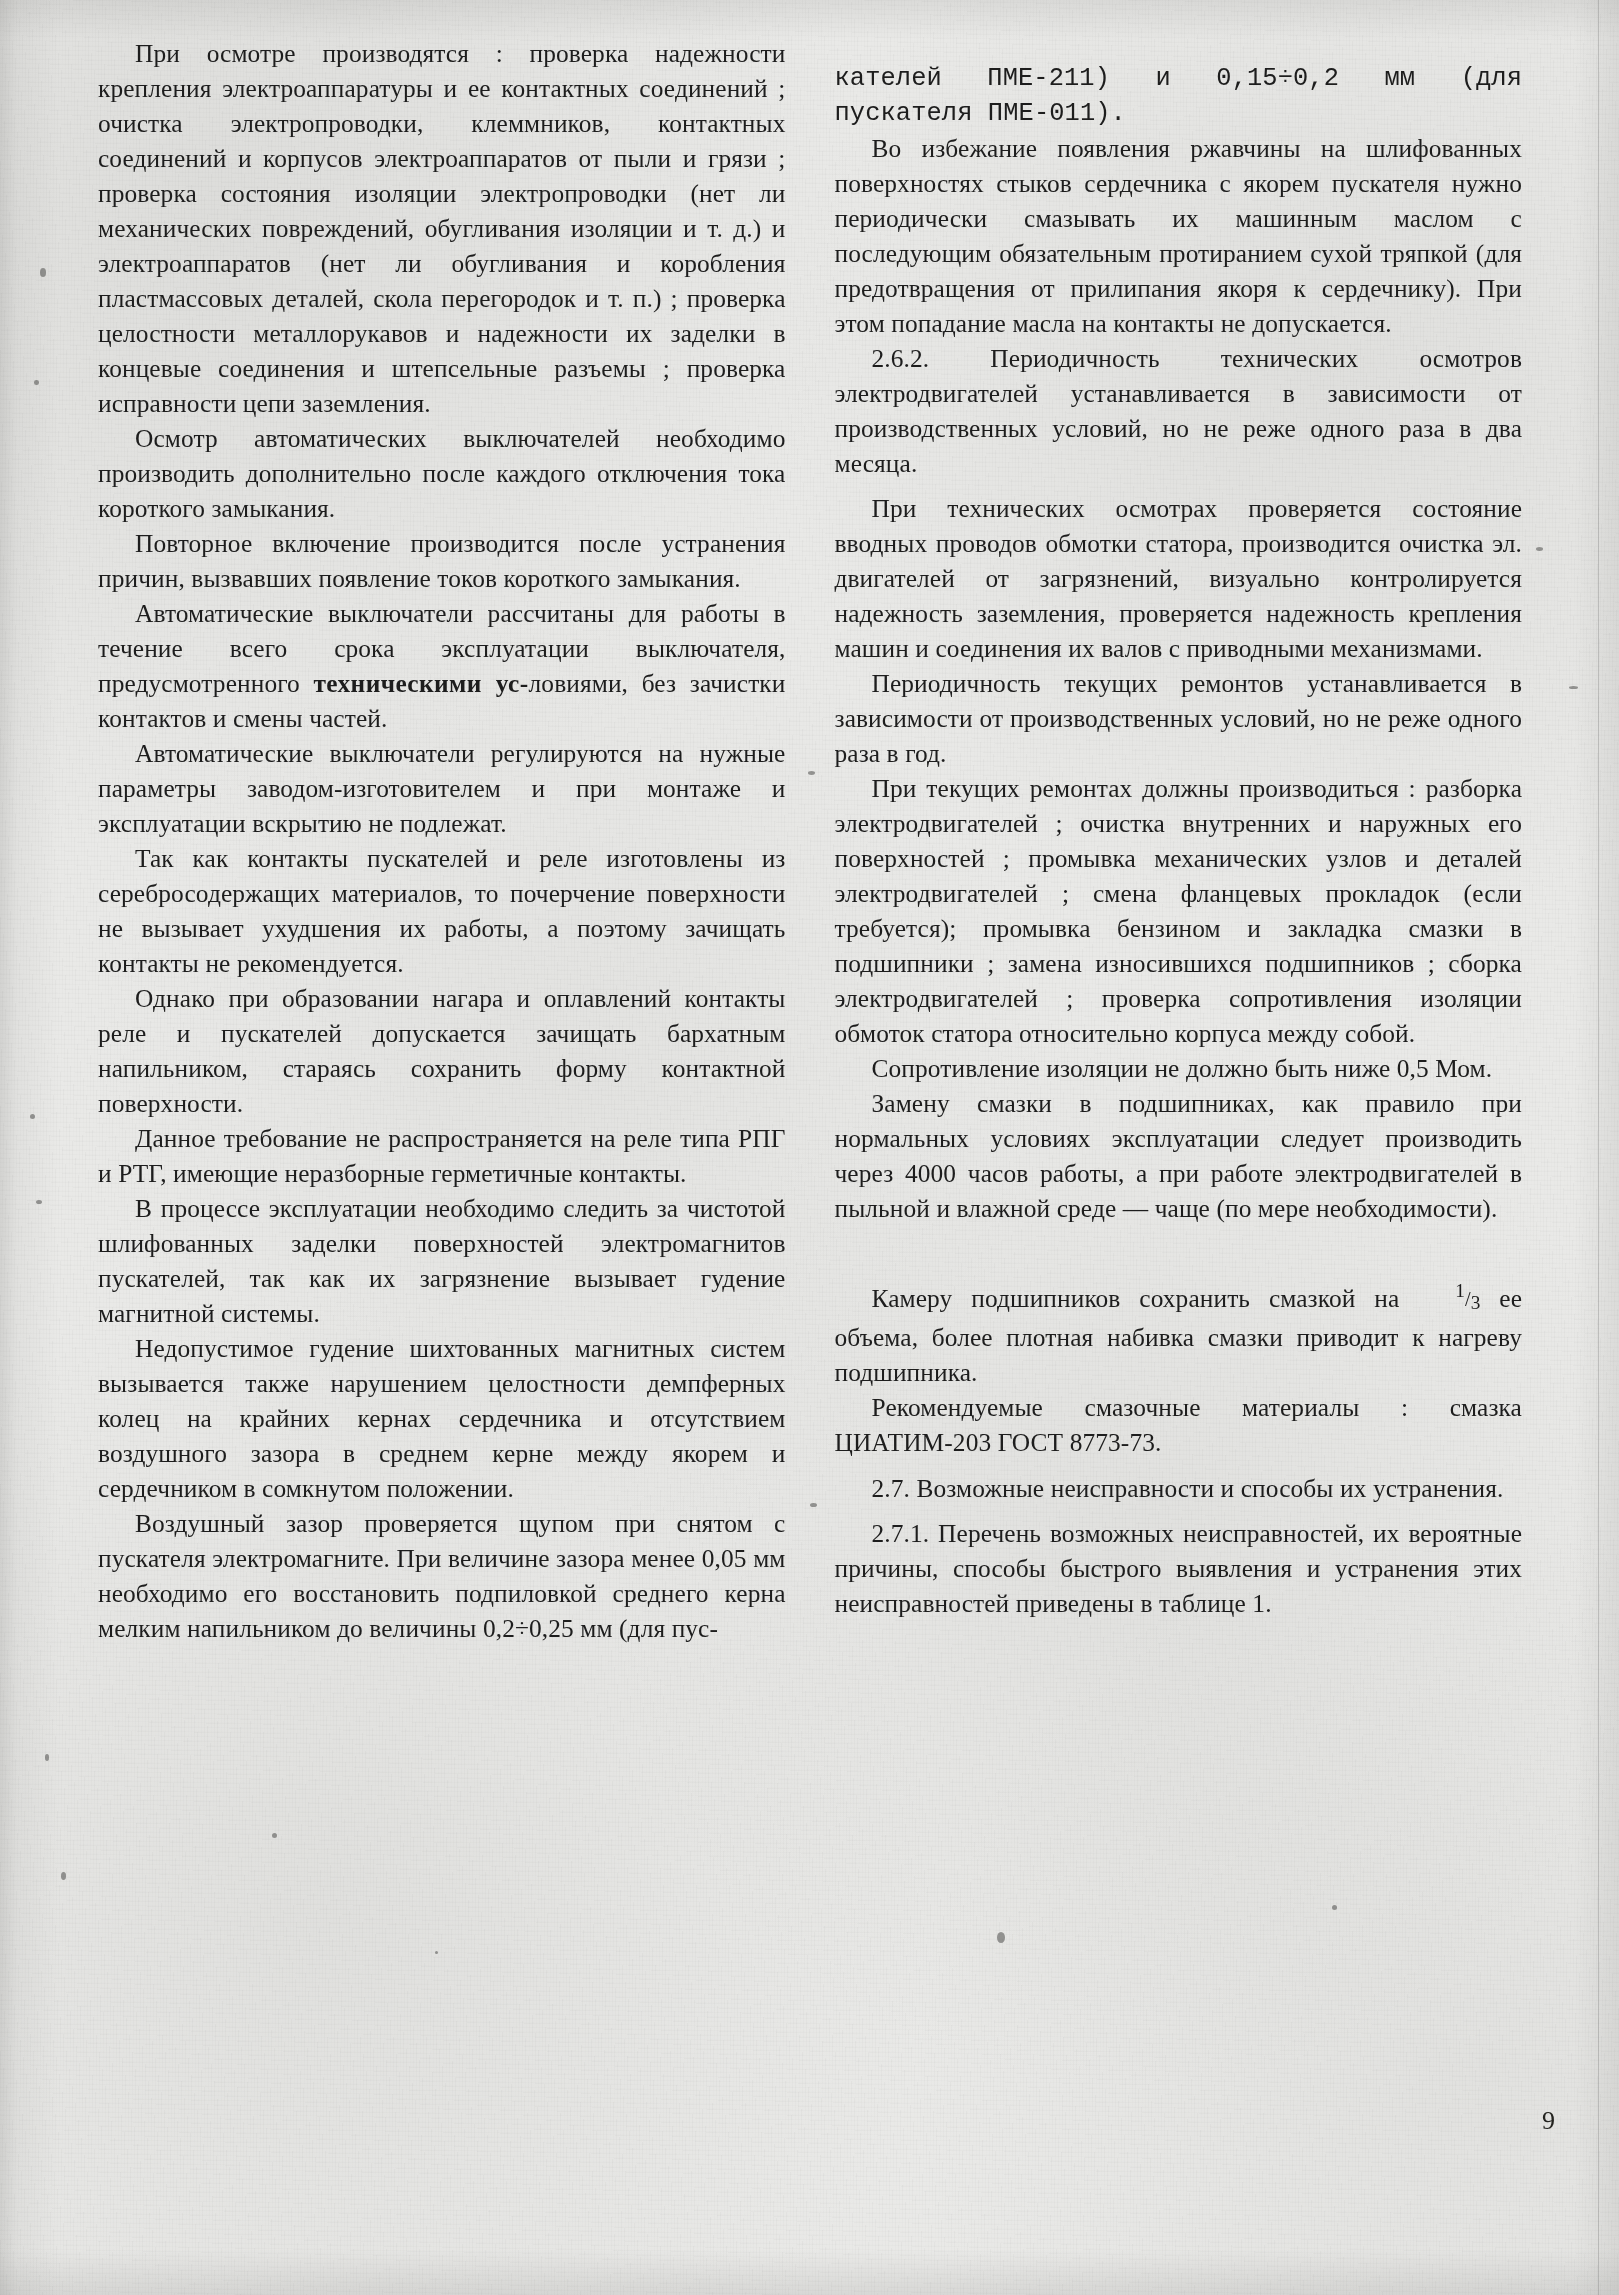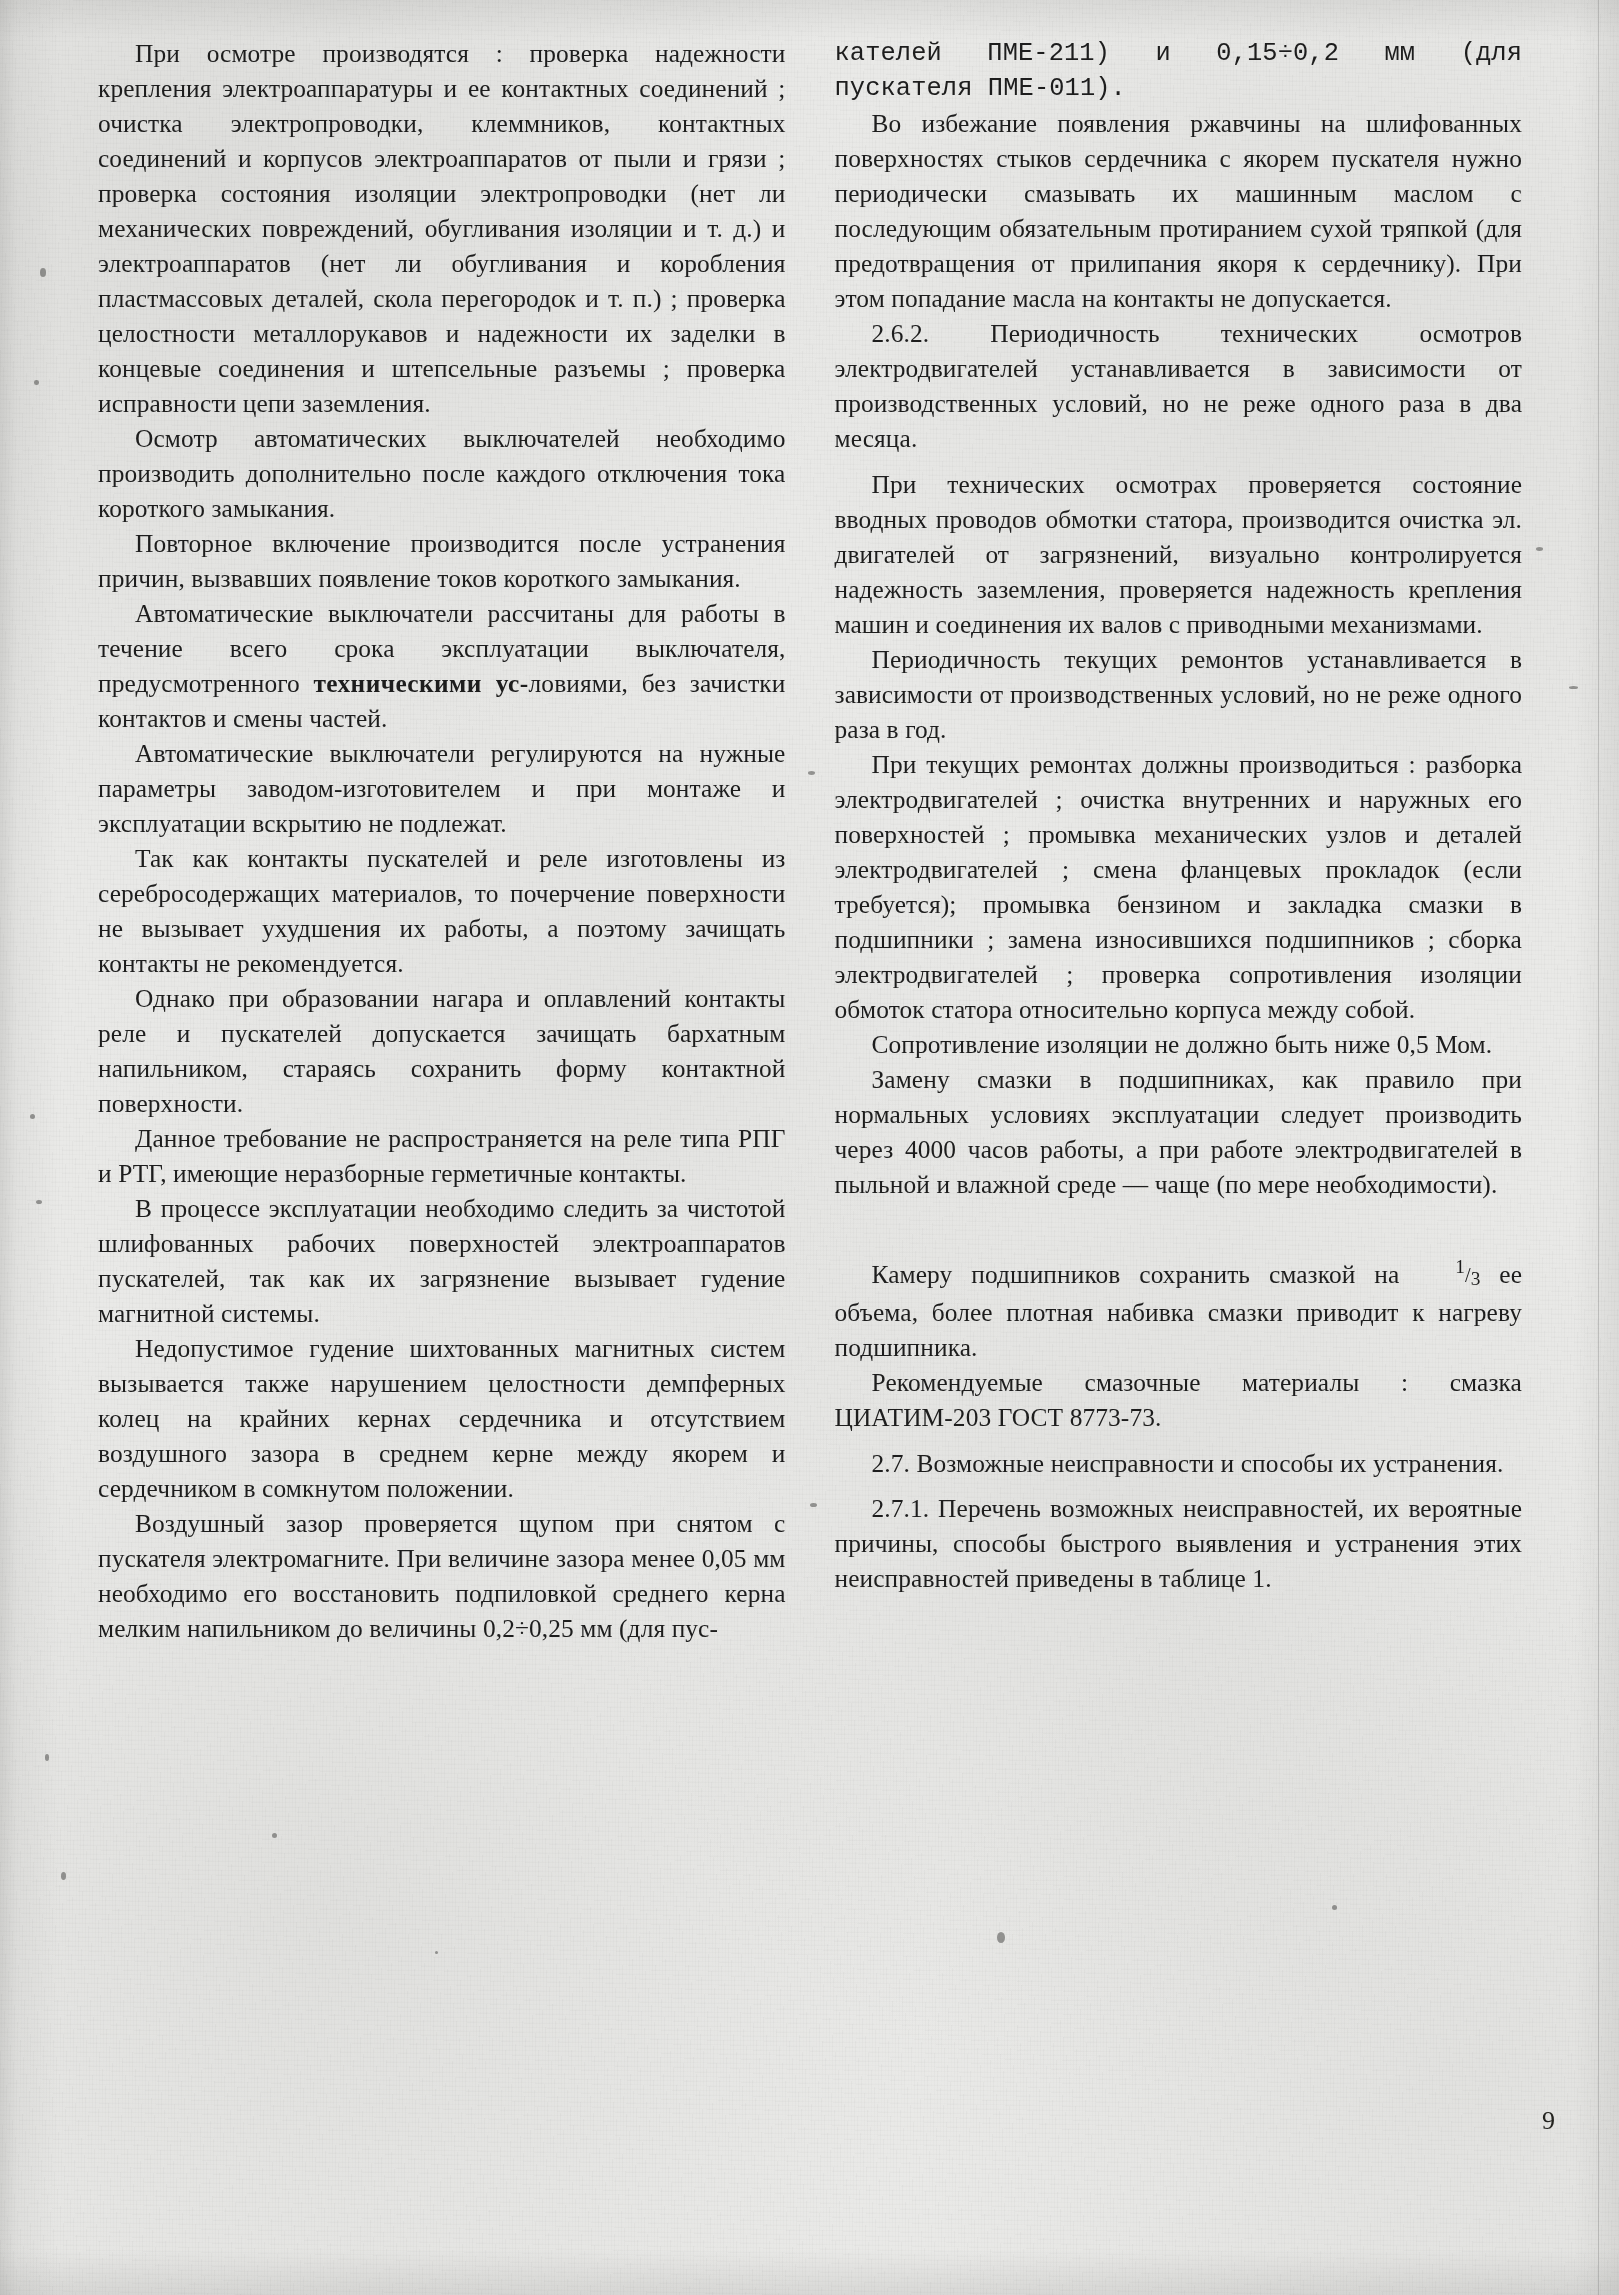--- a/index.html
+++ b/index.html
@@ -70,20 +70,21 @@
   }
 
   
   .columns {
     position: absolute;
     left: 98px;
     top: 36px;
     width: 1424px;
     display: flex;
     gap: 49px;
+    align-items: center;
   }
   .col {
     width: 688px;
   }
 
   p.para {
     margin: 0;
     text-align: justify;
     text-justify: inter-word;
     font-size: 25.4px;
@@ -158,21 +159,21 @@
       </p>
 
       <p class="para">Автоматические выключатели регулируются на нужные параметры заводом-изготовителем и при монтаже и эксплуатации вскрытию не подлежат.</p>
 
       <p class="para">Так как контакты пускателей и реле изготовлены из серебросодержащих материалов, то почерчение поверхности не вызывает ухудшения их работы, а поэтому зачищать контакты не рекомендуется.</p>
 
       <p class="para">Однако при образовании нагара и оплавлений контакты реле и пускателей допускается зачищать бархатным напильником, стараясь сохранить форму контактной поверхности.</p>
 
       <p class="para">Данное требование не распространяется на реле типа РПГ и РТГ, имеющие неразборные герметичные контакты.</p>
 
-      <p class="para">В процессе эксплуатации необходимо следить за чистотой шлифованных рабочих поверхностей электроаппаратов пускателей, так как их загрязнение вызывает гудение магнитной системы.</p>
+      <p class="para">В процессе эксплуатации необходимо следить за чистотой шлифованных заделки поверхностей электромагнитов пускателей, так как их загрязнение вызывает гудение магнитной системы.</p>
 
       <p class="para">Недопустимое гудение шихтованных магнитных систем вызывается также нарушением целостности демпферных колец на крайних кернах сердечника и отсутствием воздушного зазора в среднем керне между якорем и сердечником в сомкнутом положении.</p>
 
       <p class="para">Воздушный зазор проверяется щупом при снятом с пускателя электромагните. При величине зазора менее 0,05 мм необходимо его восстановить подпиловкой среднего керна мелким напильником до величины 0,2÷0,25 мм (для пус-</p>
     </div>
 
     <div class="col">
 
       <p class="para noindent">кателей ПМЕ-211) и 0,15÷0,2 мм (для пускателя ПМЕ-011).</p>
 

